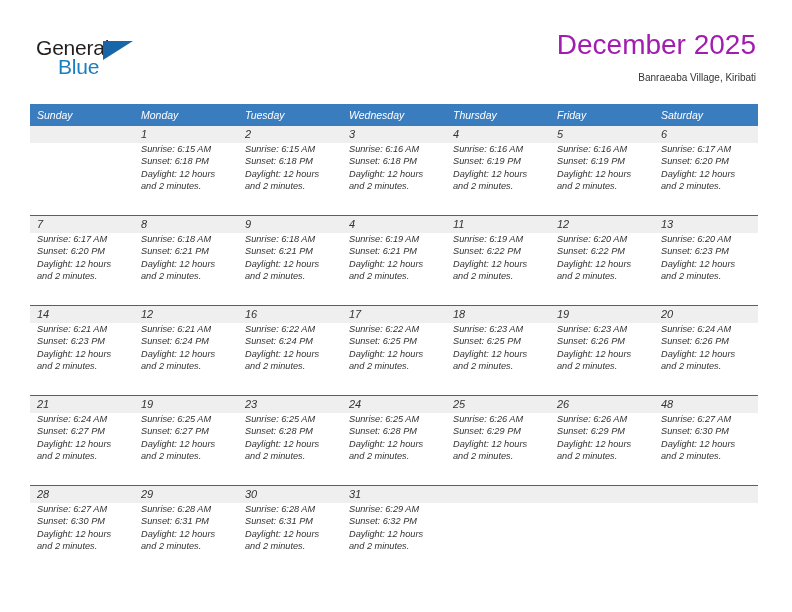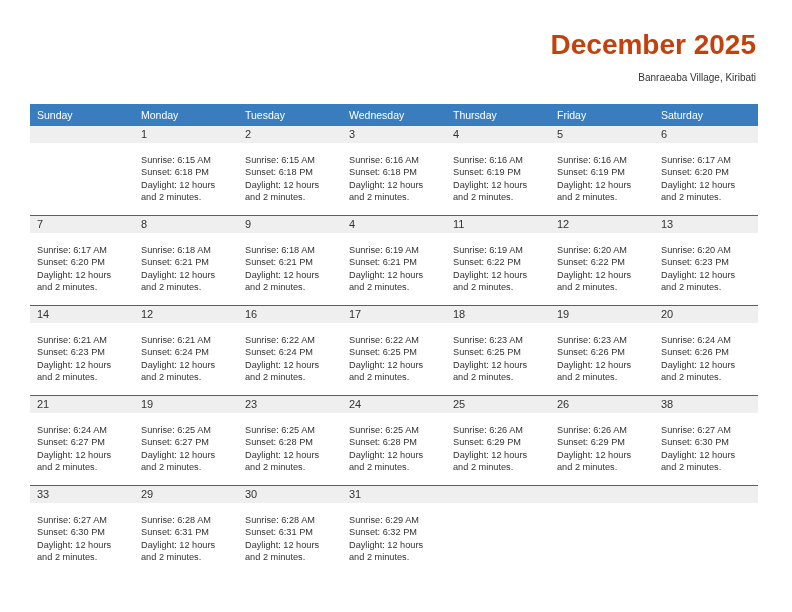--- a/index.html
+++ b/index.html
@@ -66,22 +66,22 @@
   }
 
   .title-block {
     position: absolute;
     right: 36px;
     top: 28px;
     text-align: right;
   }
   .cal-title {
     font-size: 28px;
-    font-weight: bold;
-    color: #c2410c;
+    font-weight: normal;
+    color: #a21caf;
     line-height: 34px;
     white-space: nowrap;
   }
   .cal-subtitle {
     font-size: 10px;
     color: #333333;
     line-height: 20px;
     margin-top: 6px;
     white-space: nowrap;
   }
@@ -90,20 +90,21 @@
   .calendar {
     position: absolute;
     left: 30px;
     top: 104px;
     width: 728px;
   }
   table.cal {
     border-collapse: collapse;
     table-layout: fixed;
     width: 728px;
+    font-style: italic;
   }
   table.cal th {
     background: #3a7dbf;
     color: #ffffff;
     font-size: 10.5px;
     font-weight: normal;
     text-align: left;
     padding: 5px 0 5px 7px;
     height: 21px;
     border: none;
@@ -125,39 +126,44 @@
   }
   .daynum {
     background: #efefef;
     height: 17px;
     line-height: 17px;
     font-size: 11px;
     color: #333333;
     padding-left: 7px;
   }
   .events {
-    padding: 11px 5px 0 7px;
+    padding: 0 5px 0 7px;
   }
   .evt {
     font-size: 9.2px;
     line-height: 12.4px;
     color: #333333;
     white-space: nowrap;
   }
   td.empty .daynum {
     background: #efefef;
   }
 </style>
 </head>
 <body>
 
 <div class="page">
 
   <div class="header">
 
+    <div class="logo">
+      <span class="logo-general">General</span>
+      <span class="logo-triangle"></span>
+      <span class="logo-blue">Blue</span>
+    </div>
 
     <div class="title-block">
       <div class="cal-title">December 2025</div>
       <div class="cal-subtitle">Banraeaba Village, Kiribati</div>
     </div>
 
   </div>
 
   <div class="calendar">
     <table class="cal">
@@ -466,34 +472,34 @@
                 <div class="events">
                   <div class="evt">Sunrise: 6:26 AM</div>
                   <div class="evt">Sunset: 6:29 PM</div>
                   <div class="evt">Daylight: 12 hours</div>
                   <div class="evt">and 2 minutes.</div>
                 </div>
               </div>
             </td>
             <td class="">
               <div class="cell-inner">
-                <div class="daynum">38</div>
+                <div class="daynum">48</div>
                 <div class="events">
                   <div class="evt">Sunrise: 6:27 AM</div>
                   <div class="evt">Sunset: 6:30 PM</div>
                   <div class="evt">Daylight: 12 hours</div>
                   <div class="evt">and 2 minutes.</div>
                 </div>
               </div>
             </td>
           </tr>
           <tr class="week-row">
             <td class="">
               <div class="cell-inner">
-                <div class="daynum">33</div>
+                <div class="daynum">28</div>
                 <div class="events">
                   <div class="evt">Sunrise: 6:27 AM</div>
                   <div class="evt">Sunset: 6:30 PM</div>
                   <div class="evt">Daylight: 12 hours</div>
                   <div class="evt">and 2 minutes.</div>
                 </div>
               </div>
             </td>
             <td class="">
               <div class="cell-inner">

